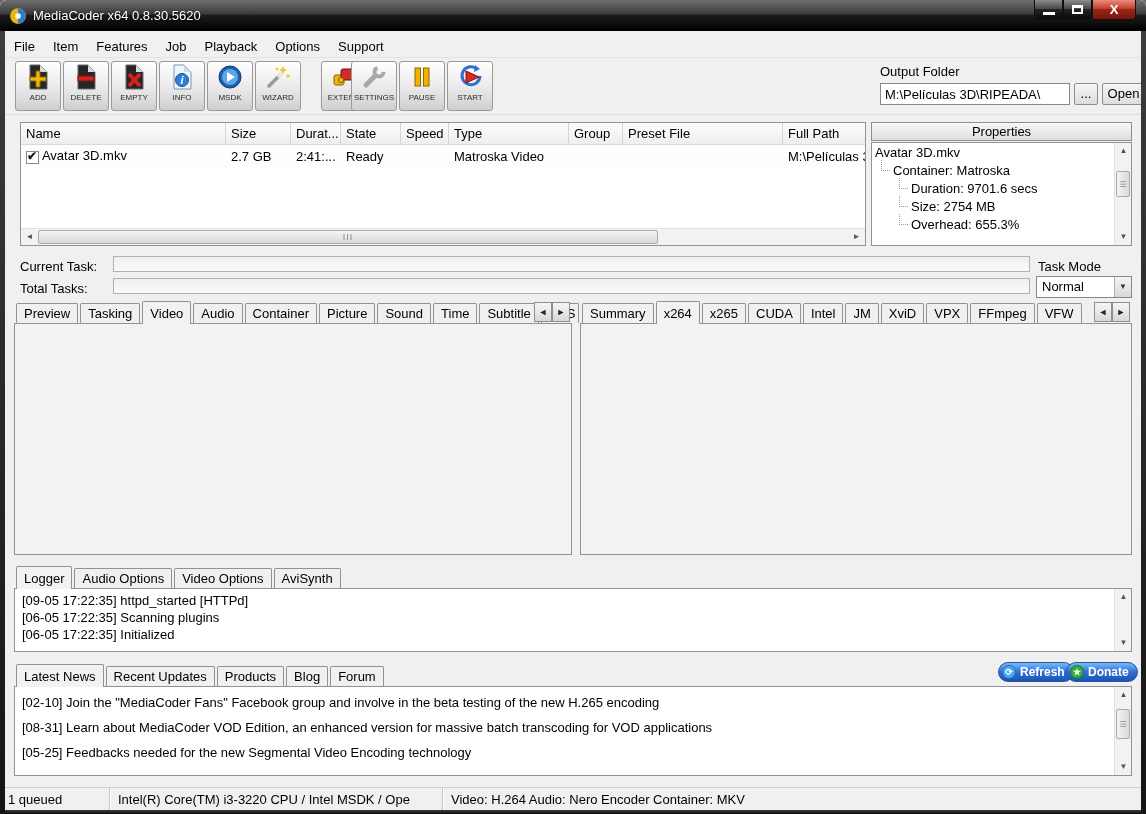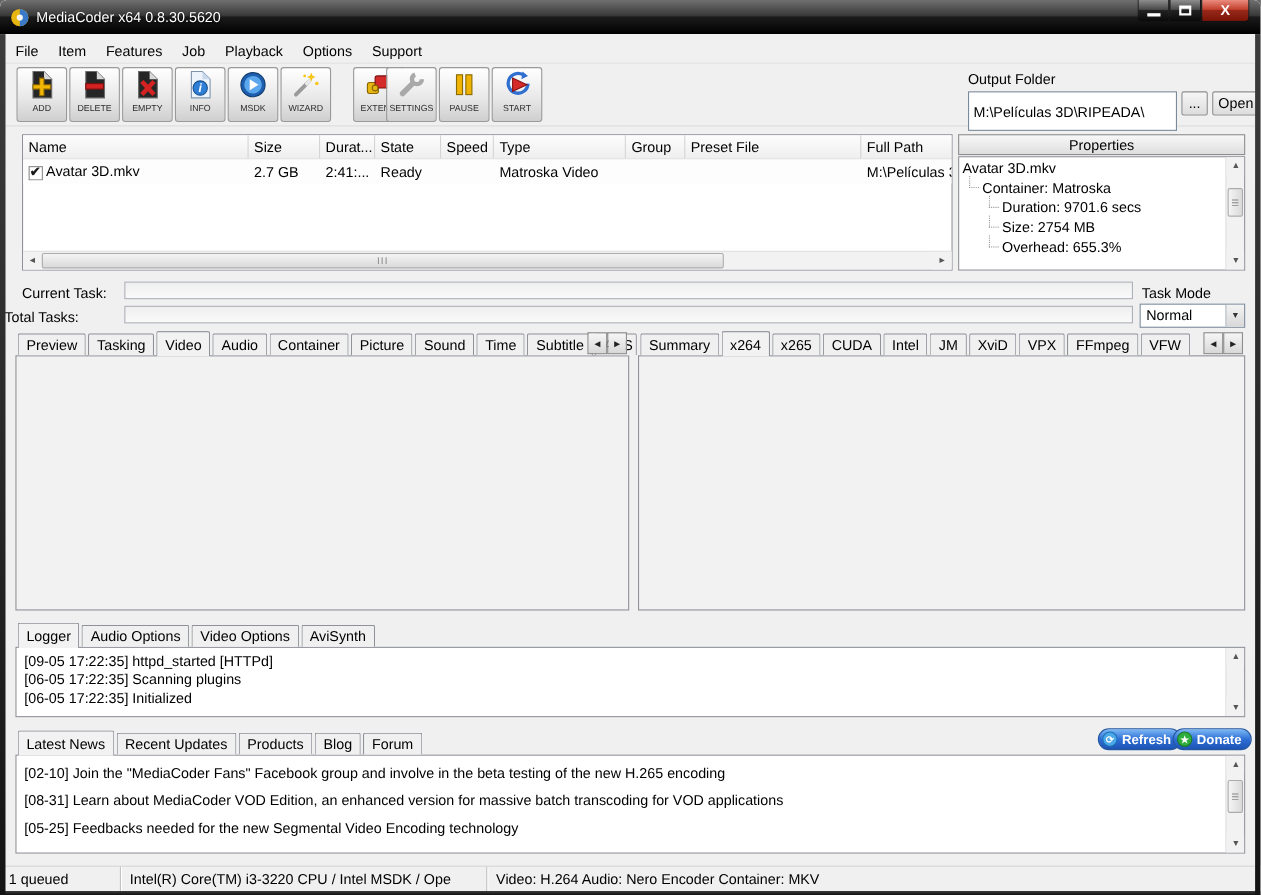--- a/index.html
+++ b/index.html
@@ -36,21 +36,21 @@
   .menu-item { font-size:13px; padding:2px 9px; cursor:default; }
   .toolbar { position:absolute; left:5px; top:59px; width:1136px; height:56px; border-bottom:1px solid #dcdcdc; }
   .tbtn {
     position:absolute; top:2px; width:46px; height:50px; border:1px solid #9a9a9a; border-radius:3px;
     background:linear-gradient(#ffffff,#e9e9e9 55%,#cfcfcf); text-align:center;
   }
   .tbtn svg { margin-top:2px; }
   .tbtn .tlabel { display:block; font-size:8px; font-weight:normal; color:#2d2d2d; letter-spacing:0; margin-top:-1px; }
   .outfolder-label { position:absolute; left:875px; top:5px; font-size:13px; }
   .outfolder-input {
-    position:absolute; left:875px; top:24px; width:190px; height:36px; border:1px solid #7a8a99;
+    position:absolute; left:875px; top:24px; width:190px; height:22px; border:1px solid #7a8a99;
     background:#fff; font-size:13px; font-family:"Liberation Sans",sans-serif; padding:0 4px;
   }
   .mini-btn {
     position:absolute; top:24px; height:22px; border:1px solid #8e8e8e; border-radius:2px;
     background:linear-gradient(#f6f6f6,#dddddd); font-size:13px; text-align:center; line-height:20px;
   }
   
   .filelist { position:absolute; left:20px; top:122px; width:846px; height:124px; border:1px solid #8f9299; background:#fff; }
   .fl-header { display:flex; height:22px; background:linear-gradient(#fdfdfd,#eeeeee); border-bottom:1px solid #d9d9d9; }
   .fl-h { font-size:13px; padding:3px 0 0 5px; border-right:1px solid #d5d5d5; overflow:hidden; white-space:nowrap; }
@@ -278,21 +278,21 @@
       <div class="vscroll" style="top:0; height:102px">
         <div class="sb-arrow" style="left:0; top:0">▲</div>
         <div class="sb-thumb-v" style="top:28px; height:26px; line-height:26px">☰</div>
         <div class="sb-arrow" style="left:0; bottom:0">▼</div>
       </div>
     </div>
   </div>
 
   <span class="task-label" style="left:20px; top:259px">Current Task:</span>
   <div class="task-bar" style="top:256px"></div>
-  <span class="task-label" style="left:4px; top:281px">Total Tasks:</span>
+  <span class="task-label" style="left:20px; top:281px">Total Tasks:</span>
   <div class="task-bar" style="top:278px"></div>
   <span class="task-label" style="left:1038px; top:259px">Task Mode</span>
   <div class="combo" style="left:1036px; top:276px; width:96px"><span>Normal</span><span class="arr">▼</span></div>
 
   <div class="tabs" style="left:16px; top:300px">
     <div class="tab">Preview</div>
     <div class="tab">Tasking</div>
     <div class="tab active">Video</div>
     <div class="tab">Audio</div>
     <div class="tab">Container</div>

